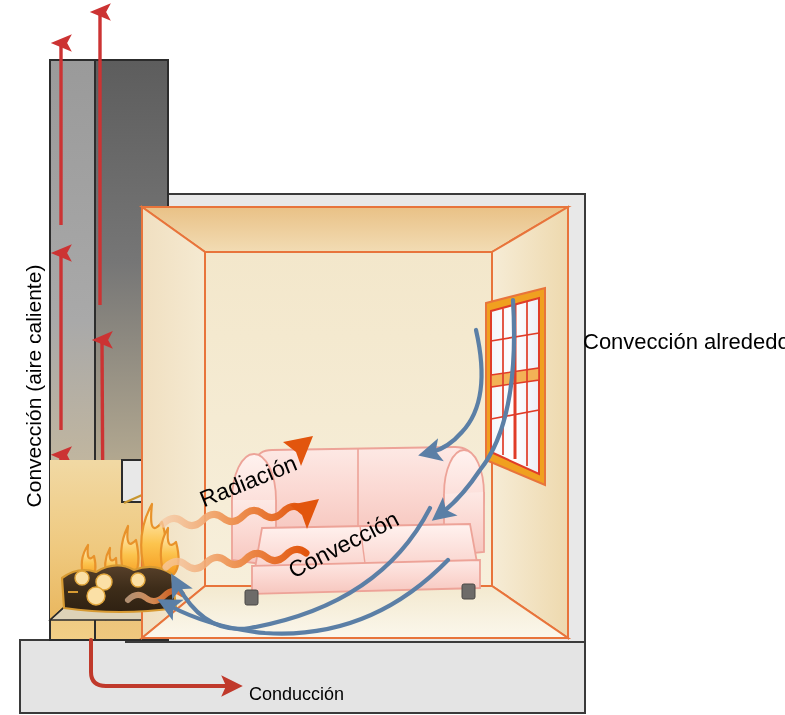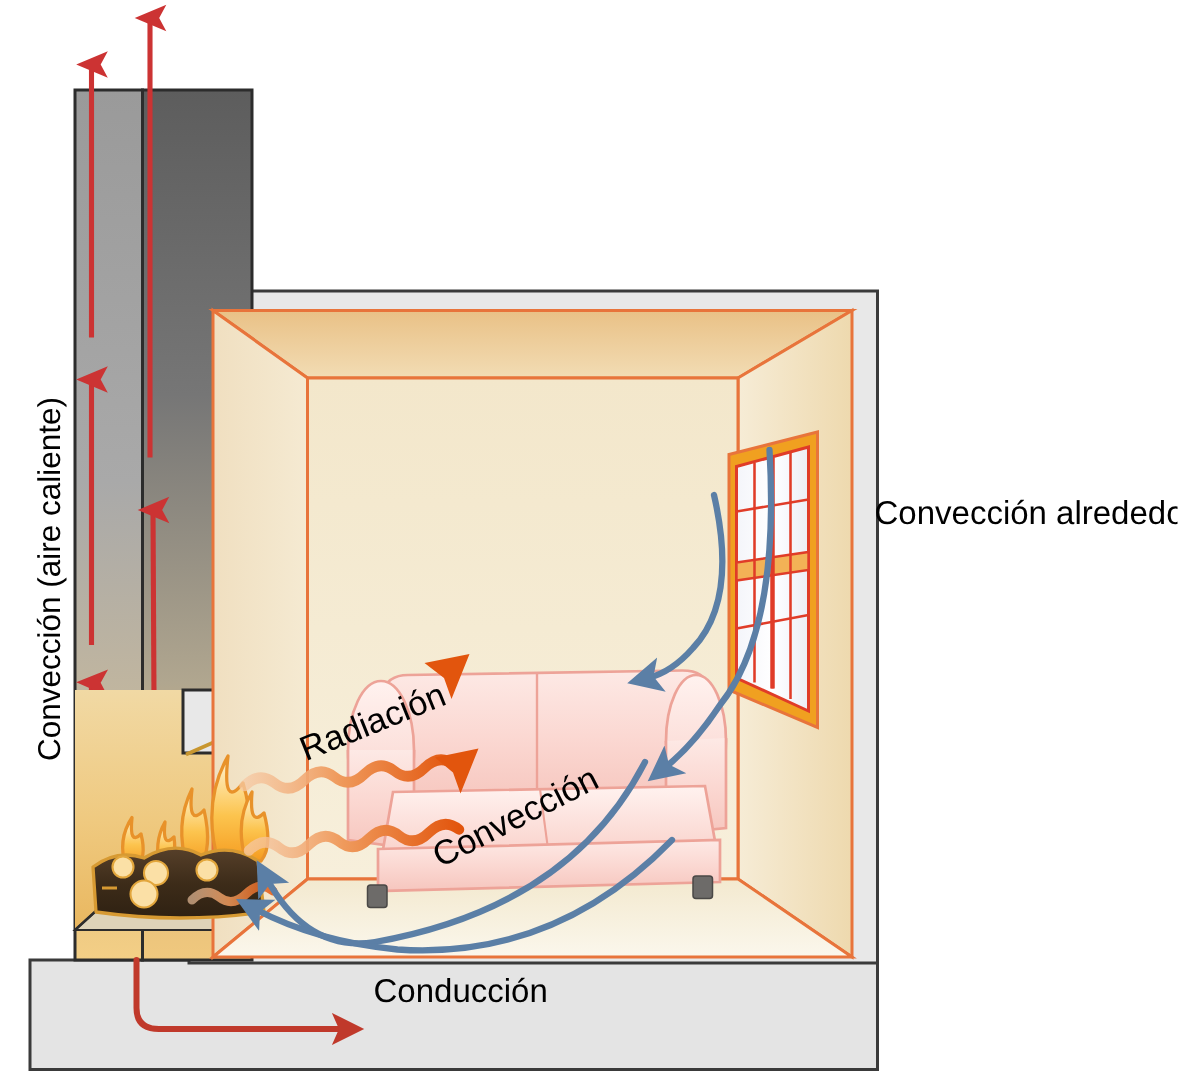--- a/index.html
+++ b/index.html
@@ -11,21 +11,21 @@
   #label-vertical{
     left:-176px;top:374px;width:420px;
     transform:rotate(-90deg);transform-origin:center center;
     font-size:21px;text-align:center;
   }
   #label-right{
     left:583px;top:327px;width:200px;
     font-size:22px;line-height:29px;
   }
   #label-conduccion{
-    left:249px;top:648px;font-size:22px;
+    left:249px;top:684px;font-size:18px;
   }
   .diag-lbl{position:absolute;font-size:23px;color:#000;white-space:nowrap;}
   #label-radiacion{left:196px;top:488px;transform:rotate(-22deg);transform-origin:left top;}
   #label-conveccion{left:284px;top:560px;transform:rotate(-27deg);transform-origin:left top;}
 </style>
 </head>
 <body>
 
 <div id="stage">
 

